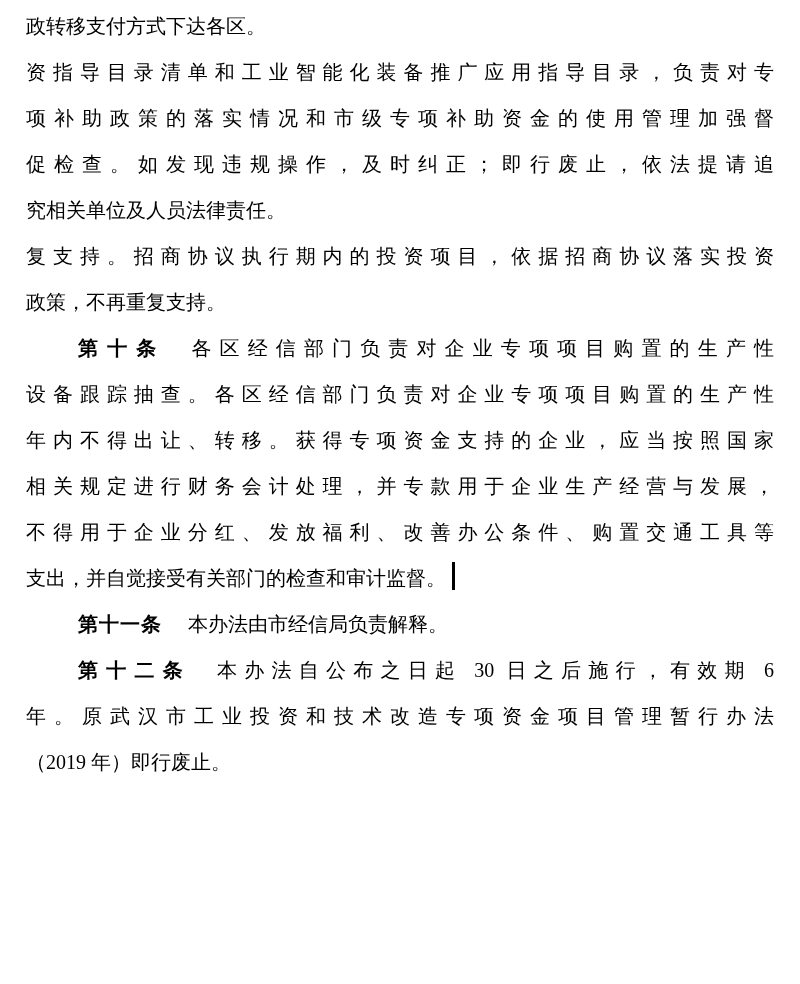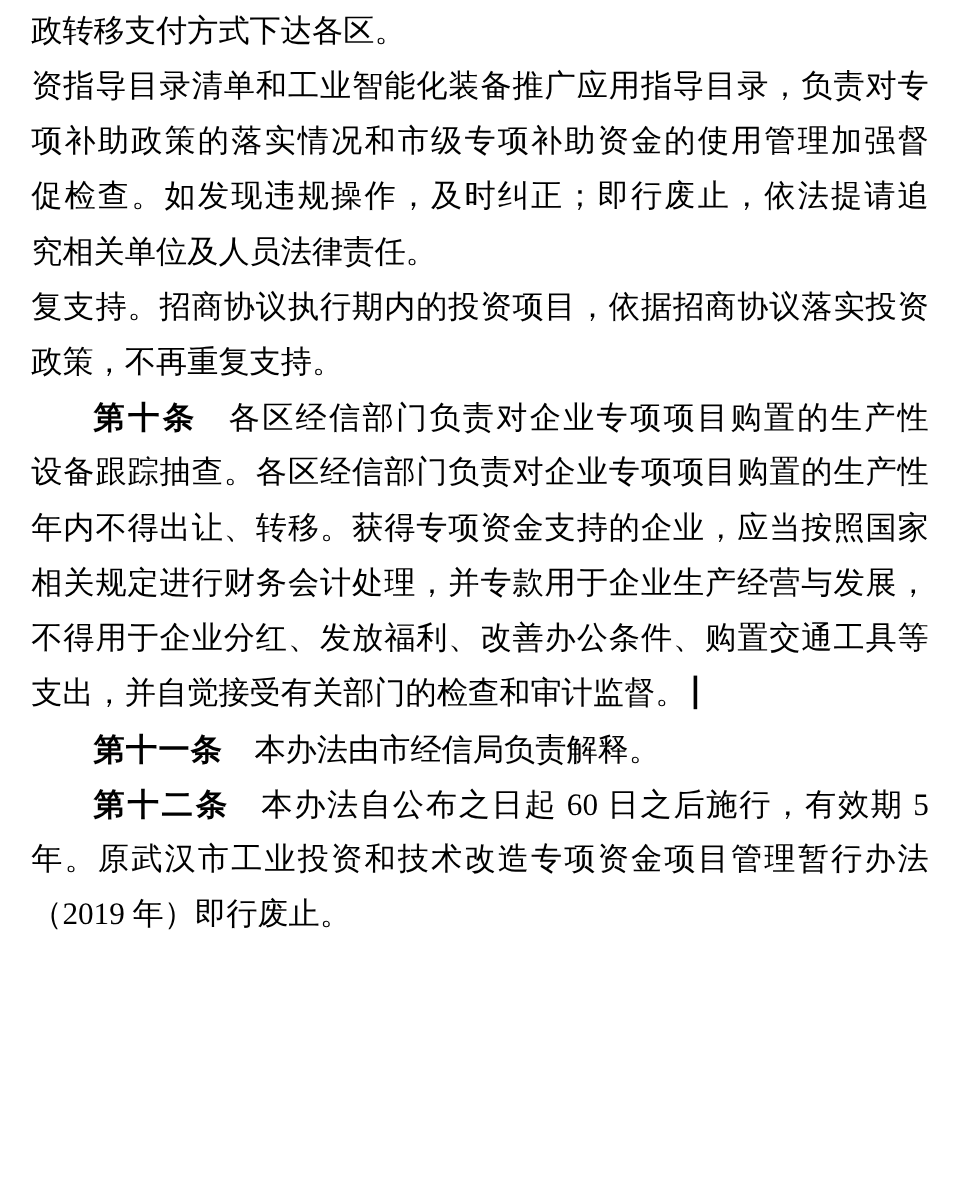--- a/index.html
+++ b/index.html
@@ -17,21 +17,21 @@
   .textblock {
     padding: 3px 26px 0 26px;
     width: 748px;
   }
   .paragraph {
     margin: 0;
     padding: 0;
   }
   .line {
     font-family: "Liberation Serif", "DejaVu Serif", serif;
-    font-size: 26px;
+    font-size: 20px;
     line-height: 46px;
     height: 46px;
     color: #000000;
     text-align: left;
     overflow: visible;
   }
   .line.justify {
     text-align: justify;
     text-align-last: justify;
     text-justify: inter-character;
@@ -77,18 +77,18 @@
         <div class="line justify"><span>设备跟踪抽查。各区经信部门负责对企业专项项目购置的生产性</span></div>
         <div class="line justify"><span>年内不得出让、转移。获得专项资金支持的企业，应当按照国家</span></div>
         <div class="line justify"><span>相关规定进行财务会计处理，并专款用于企业生产经营与发展，</span></div>
         <div class="line justify"><span>不得用于企业分红、发放福利、改善办公条件、购置交通工具等</span></div>
         <div class="line"><span>支出，并自觉接受有关部门的检查和审计监督。</span><span class="caret" style="background: rgb(0, 0, 0);"></span></div>
       </div>
       <div class="paragraph">
         <div class="line indent"><span class="heading">第十一条</span><span>本办法由市经信局负责解释。</span></div>
       </div>
       <div class="paragraph">
-        <div class="line justify indent"><span class="heading">第十二条</span><span>本办法自公布之日起 60 日之后施行，有效期 5</span></div>
+        <div class="line justify indent"><span class="heading">第十二条</span><span>本办法自公布之日起 30 日之后施行，有效期 6</span></div>
         <div class="line justify"><span>年。原武汉市工业投资和技术改造专项资金项目管理暂行办法</span></div>
         <div class="line"><span>（2019 年）即行废止。</span></div>
       </div>
     </div>
 </div>
 
 </body></html>

